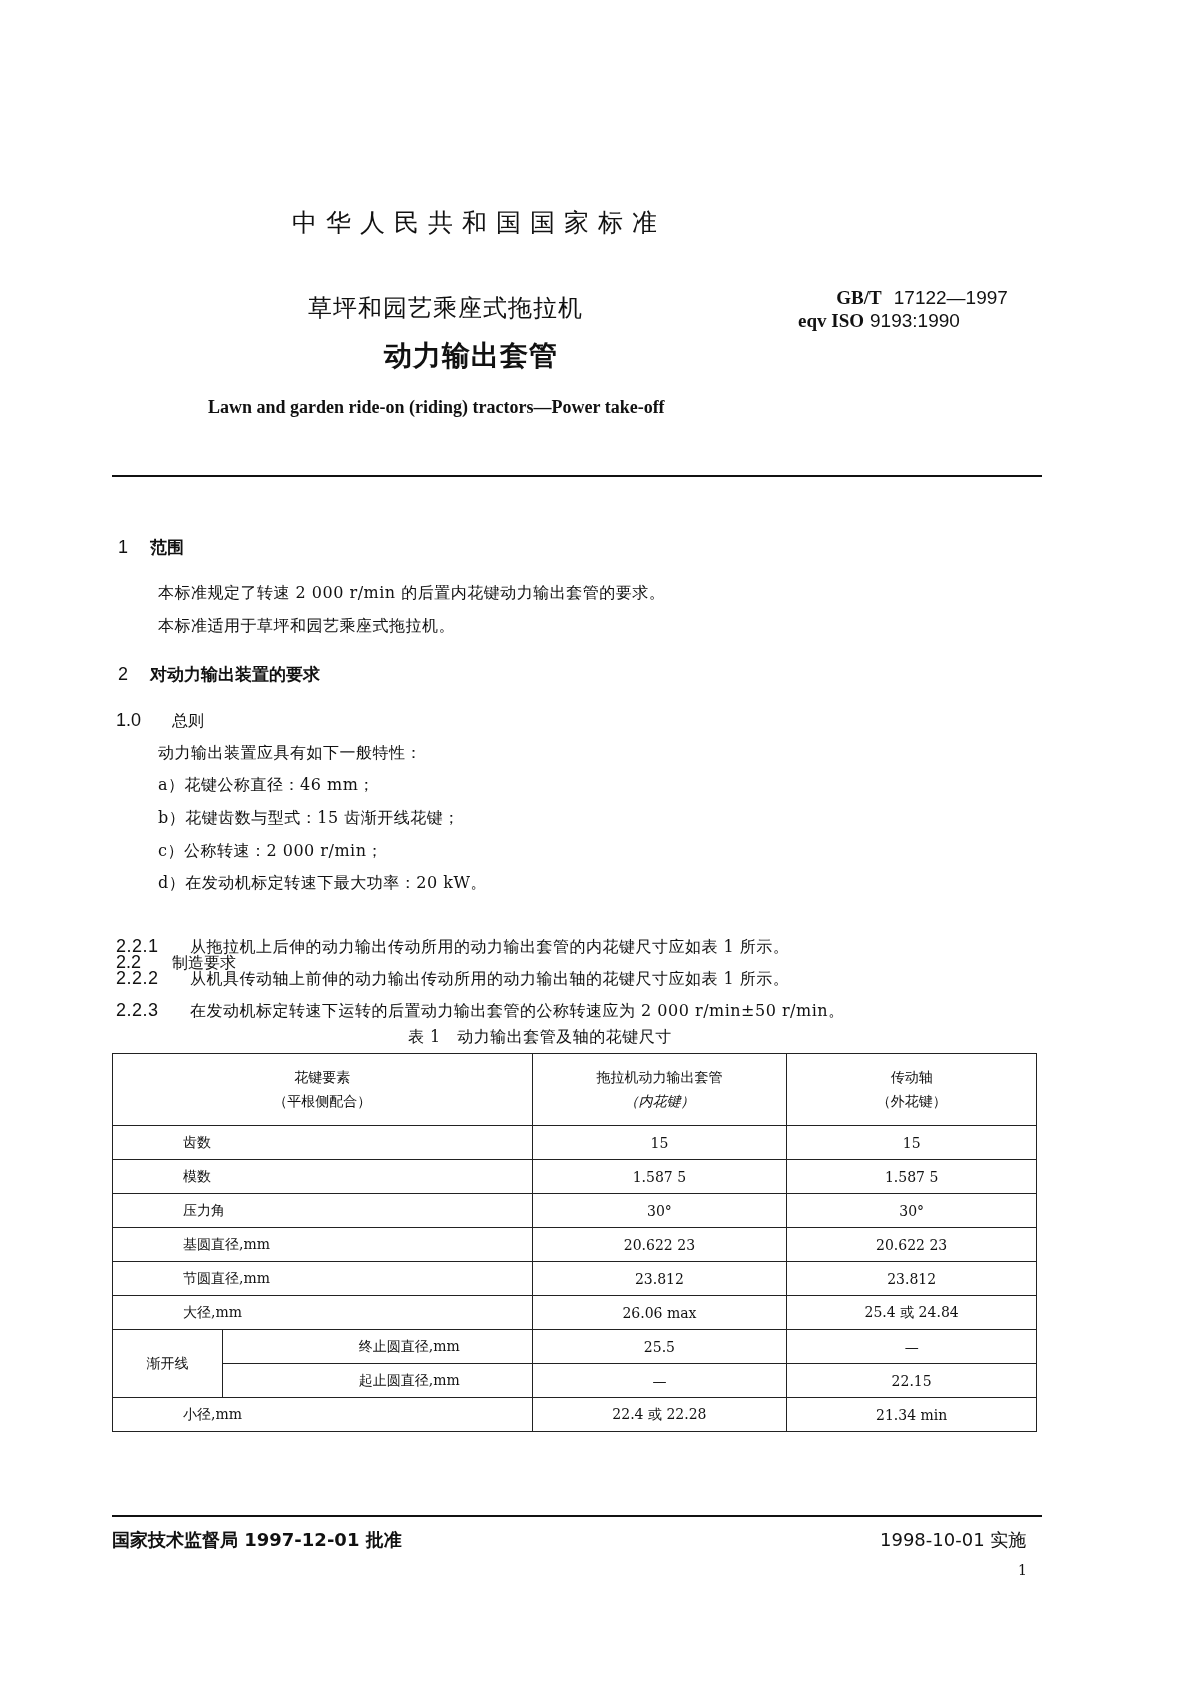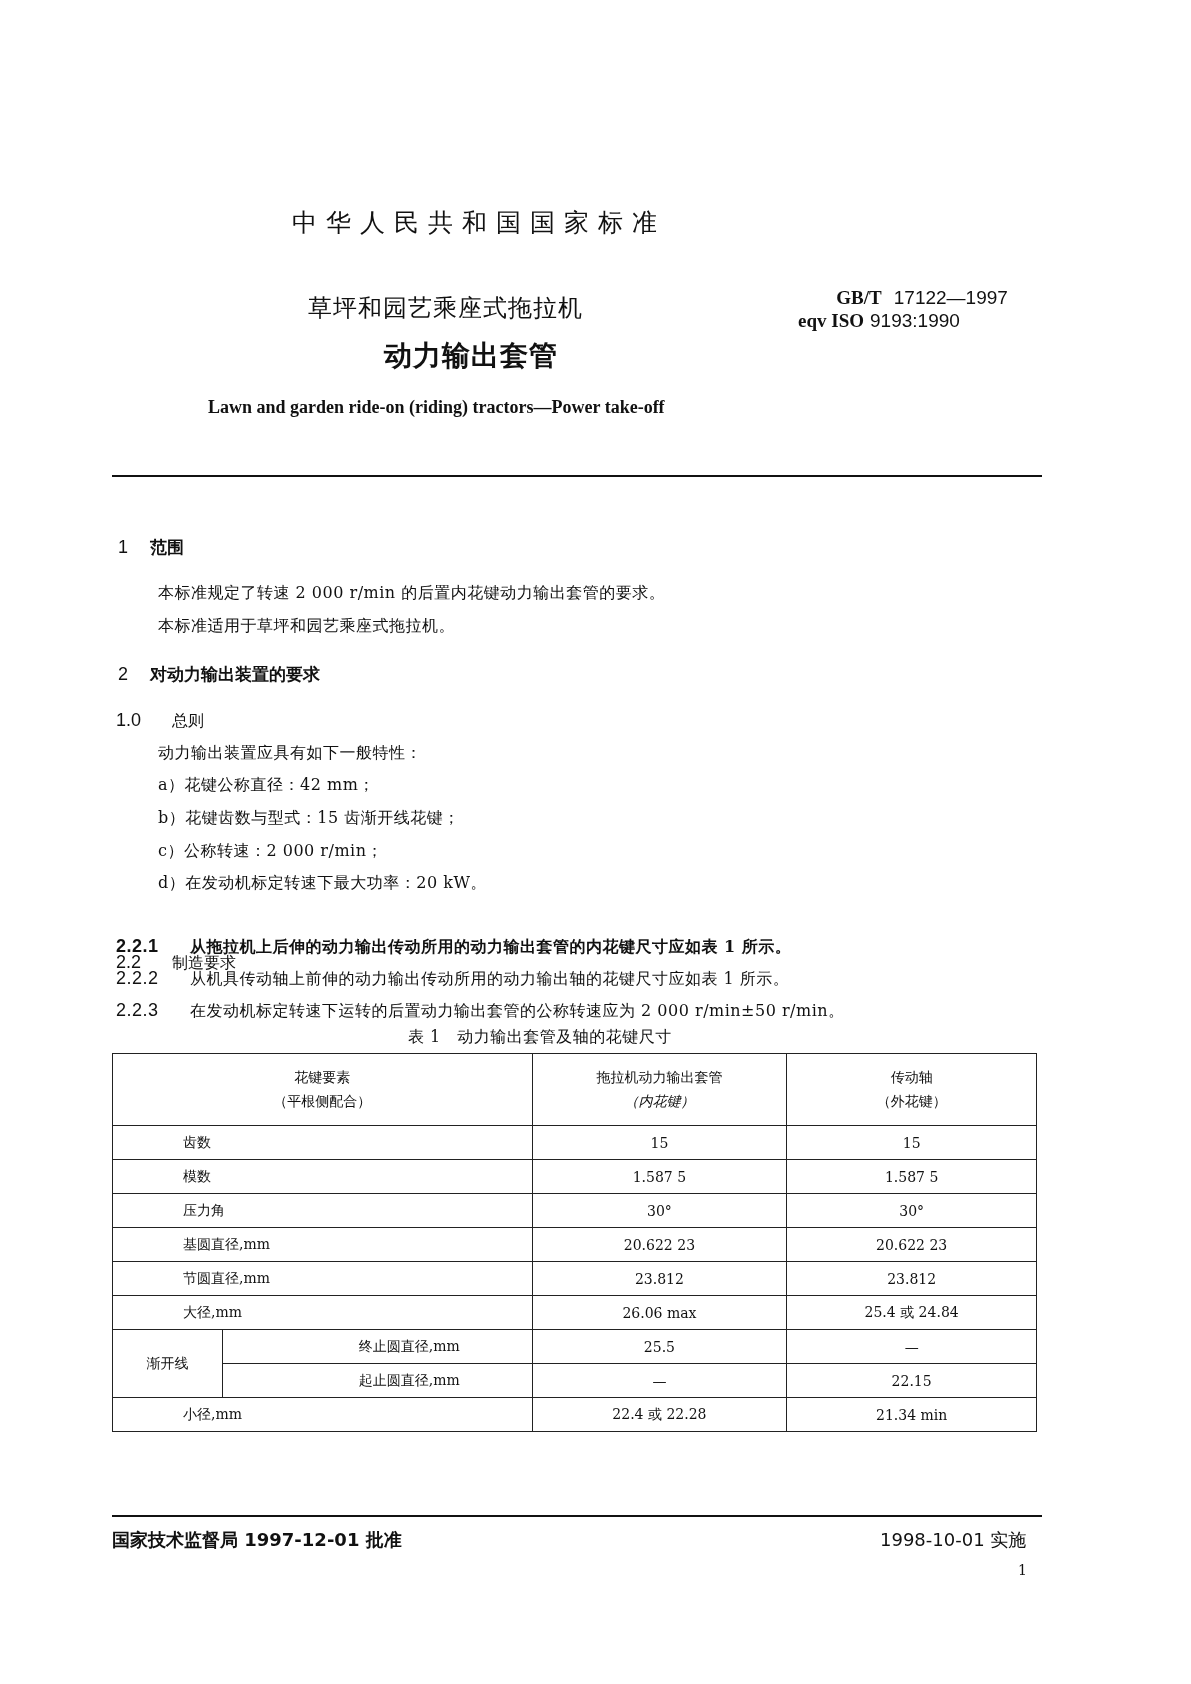--- a/index.html
+++ b/index.html
@@ -61,29 +61,29 @@
 <div class="abs p" style="left:158px; top:616px;">本标准适用于草坪和园艺乘座式拖拉机。</div>
 
 <div class="abs h1" style="left:118px; top:663px;">
   <span class="num">2</span><span>对动力输出装置的要求</span>
 </div>
 
 <div class="abs h2" style="left:116px; top:710px;">
   <span class="num" style="width:56px;">1.0</span><span>总则</span>
 </div>
 <div class="abs p" style="left:158px; top:743px;">动力输出装置应具有如下一般特性：</div>
-<div class="abs p" style="left:158px; top:775px;">a）花键公称直径：42 mm；</div>
+<div class="abs p" style="left:158px; top:775px;">a）花键公称直径：46 mm；</div>
 <div class="abs p" style="left:158px; top:808px;">b）花键齿数与型式：15 齿渐开线花键；</div>
 <div class="abs p" style="left:158px; top:841px;text-align:center;">c）公称转速：2 000 r/min；</div>
 <div class="abs p" style="left:158px; top:873px;">d）在发动机标定转速下最大功率：20 kW。</div>
 
 <div class="abs h2" style="left:116px; top:904px;margin-top:48px;">
   <span class="num" style="width:56px;">2.2</span><span>制造要求</span>
 </div>
-<div class="abs p" style="left:116px; top:936px;font-weight:bold;">
+<div class="abs p" style="left:116px; top:936px;">
   <span class="num narrow" style="display:inline-block; width:74px; font-size:18px;">2.2.1</span><span>从拖拉机上后伸的动力输出传动所用的动力输出套管的内花键尺寸应如表 1 所示。</span>
 </div>
 <div class="abs p" style="left:116px; top:968px;">
   <span class="num narrow" style="display:inline-block; width:74px; font-size:18px;">2.2.2</span><span>从机具传动轴上前伸的动力输出传动所用的动力输出轴的花键尺寸应如表 1 所示。</span>
 </div>
 <div class="abs p" style="left:116px; top:1000px;">
   <span class="num narrow" style="display:inline-block; width:74px; font-size:18px;">2.2.3</span><span>在发动机标定转速下运转的后置动力输出套管的公称转速应为 2 000 r/min±50 r/min。</span>
 </div>
 
 <div class="abs p" style="left:408px; top:1027px;">表 1　动力输出套管及轴的花键尺寸</div>

